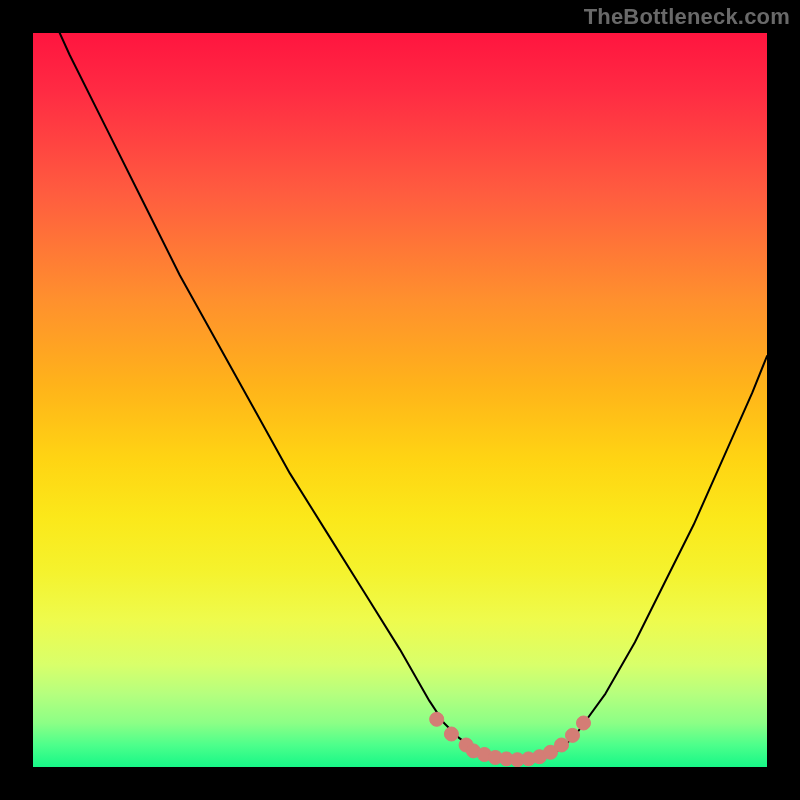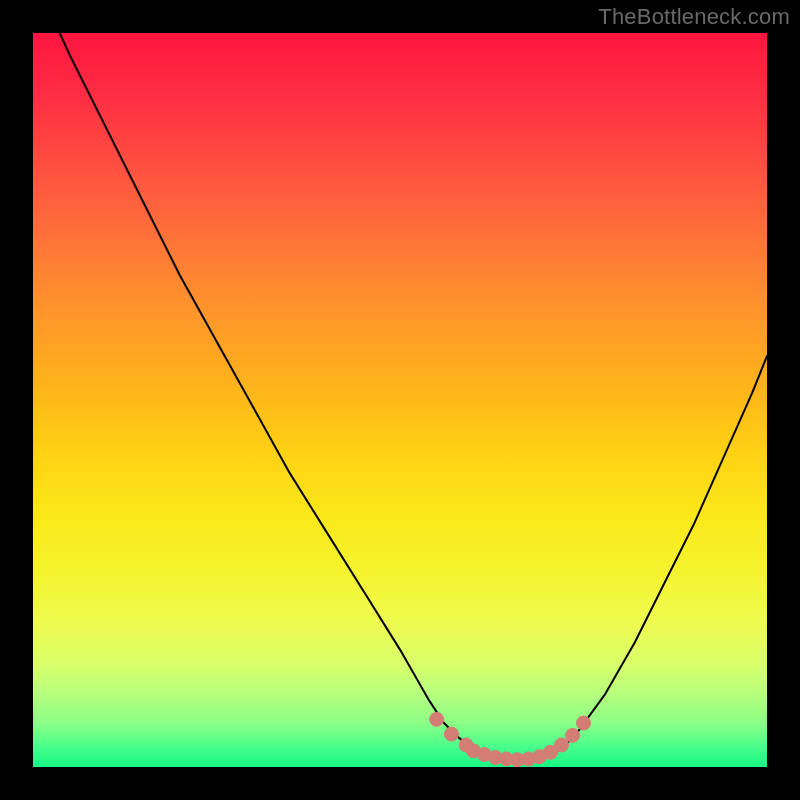--- a/index.html
+++ b/index.html
@@ -18,21 +18,21 @@
     width: 800px;
     height: 800px;
     background: #000;
   }
   .watermark {
     position: absolute;
     top: 4px;
     right: 10px;
     color: #696969;
     font-size: 22px;
-    font-weight: 400;
+    font-weight: 700;
     letter-spacing: 0.2px;
     z-index: 10;
   }
   .plot-area {
     position: absolute;
     left: 33px;
     top: 33px;
     width: 734px;
     height: 734px;
     overflow: hidden;

